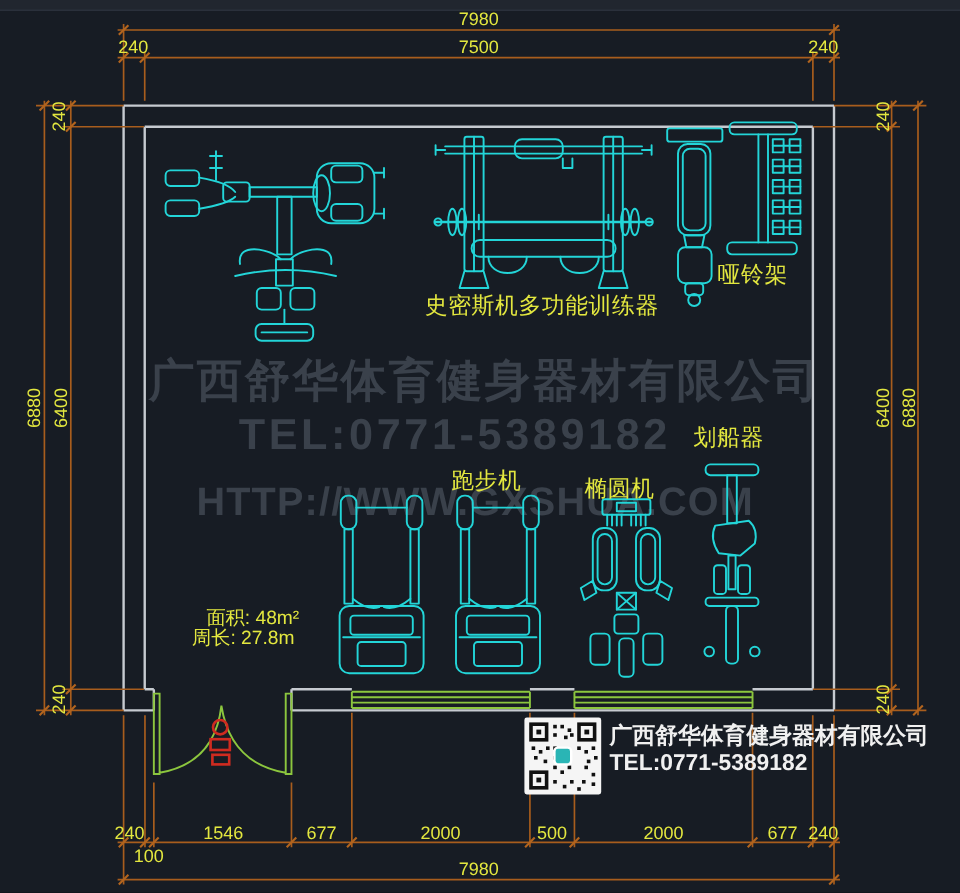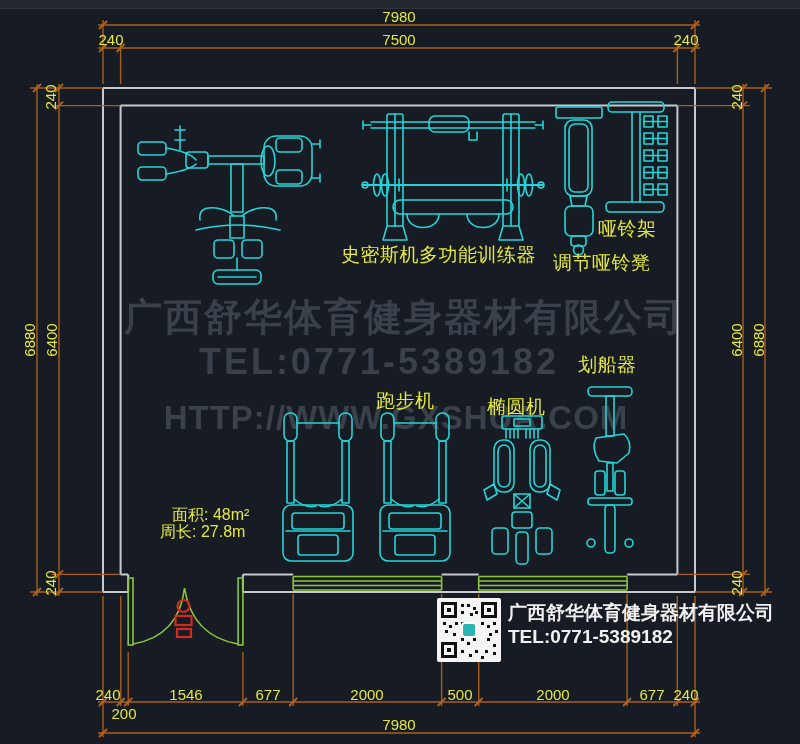--- a/index.html
+++ b/index.html
@@ -277,25 +277,24 @@
   <span class="abs dimv" style="left:736px;top:583px;">240</span>
 
   <span class="abs dim" style="left:108px;top:686px;">240</span>
   <span class="abs dim" style="left:186px;top:686px;">1546</span>
   <span class="abs dim" style="left:268px;top:686px;">677</span>
   <span class="abs dim" style="left:367px;top:686px;">2000</span>
   <span class="abs dim" style="left:460px;top:686px;">500</span>
   <span class="abs dim" style="left:553px;top:686px;">2000</span>
   <span class="abs dim" style="left:652px;top:686px;">677</span>
   <span class="abs dim" style="left:686px;top:686px;">240</span>
-  <span class="abs dim" style="left:124px;top:705px;">200</span>
+  <span class="abs dim" style="left:124px;top:705px;">100</span>
   <span class="abs dim" style="left:399px;top:716px;">7980</span>
 
-  <span class="abs lbl" style="left:341px;top:242px;">史密斯机多功能训练器</span>
-  <span class="abs lbl" style="left:553px;top:250px;">调节哑铃凳</span>
+  <span class="abs lbl" style="left:354px;top:242px;">史密斯机多功能训练器</span>
   <span class="abs lbl" style="left:598px;top:216px;">哑铃架</span>
   <span class="abs lbl" style="left:339px;top:388px;margin-left:37px;">跑步机</span>
   <span class="abs lbl" style="left:487px;top:394px;">椭圆机</span>
   <span class="abs lbl" style="left:578px;top:352px;">划船器</span>
 
   <span class="abs sol" style="left:172px;top:505px;">面积: 48m²</span>
   <span class="abs sol" style="left:160px;top:522px;">周长: 27.8m</span>
 
   <span class="abs ft" style="left:508px;top:600px;">广西舒华体育健身器材有限公司</span>
   <span class="abs ft" style="left:508px;top:626px;">TEL:0771-5389182</span>

